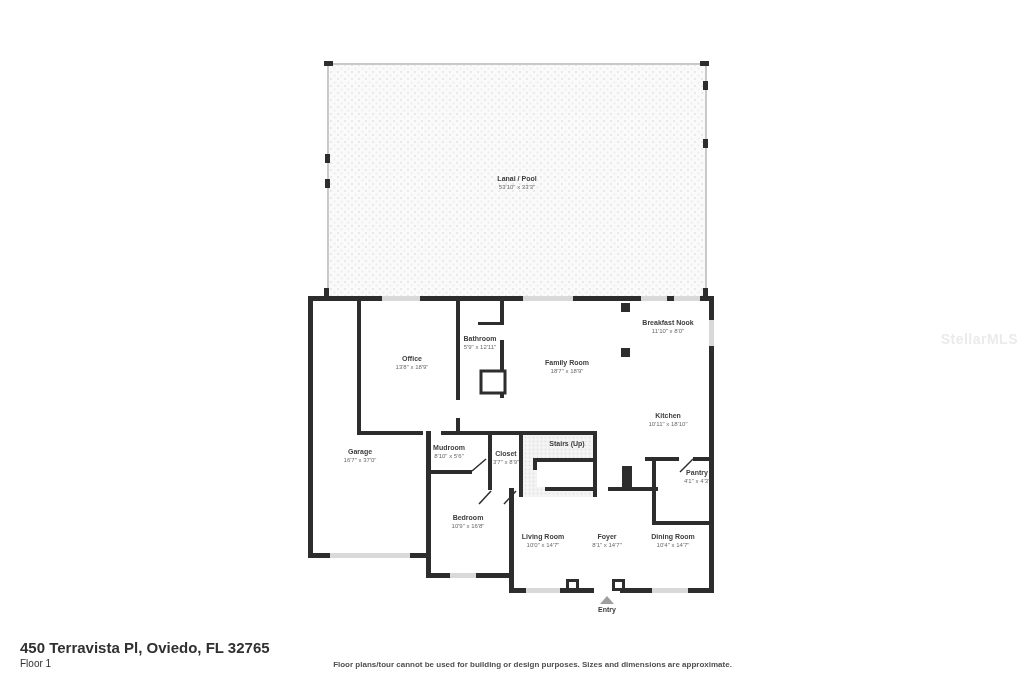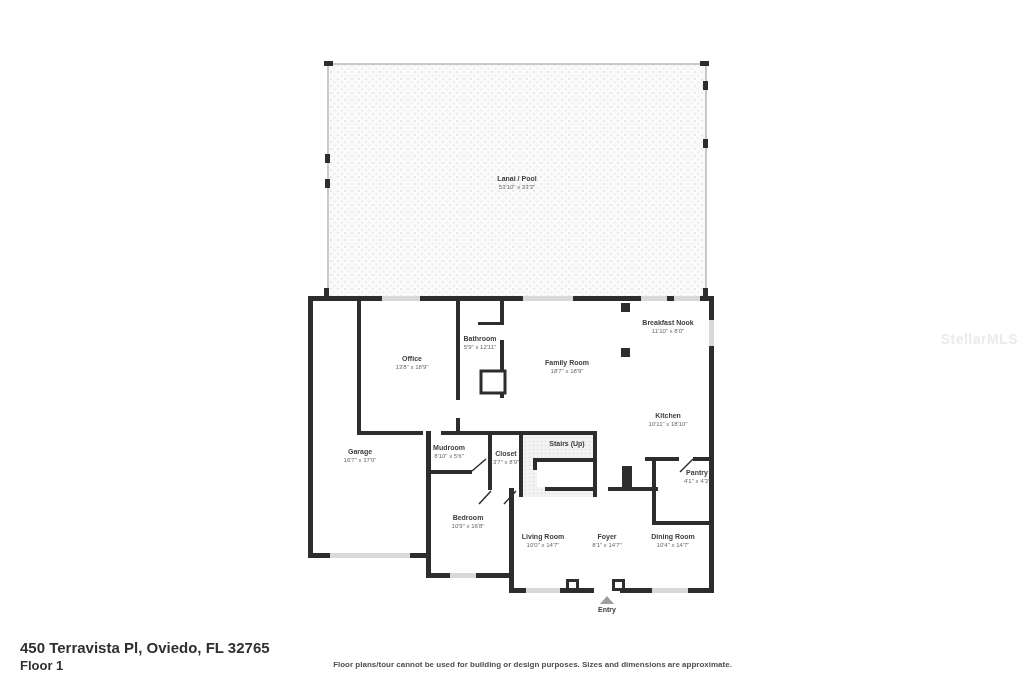--- a/index.html
+++ b/index.html
@@ -9,21 +9,21 @@
   .room-label{position:absolute;transform:translate(-50%,-50%);text-align:center;white-space:nowrap;}
   .room-name{font-size:7px;font-weight:700;color:#3d3d3d;line-height:1.25;}
   .room-dims{font-size:6px;font-weight:400;color:#6a6a6a;line-height:1.2;}
   .entry-label{position:absolute;transform:translate(-50%,0);font-size:7px;font-weight:700;color:#3d3d3d;}
   .entry-arrow{position:absolute;width:0;height:0;
                border-left:7px solid transparent;border-right:7px solid transparent;
                border-bottom:8px solid #9f9f9f;}
   .watermark{position:absolute;right:6px;top:331px;font-size:14px;font-weight:700;
              color:#ebebeb;letter-spacing:.5px;}
   .address-text{position:absolute;left:20px;top:639px;font-size:15px;font-weight:700;color:#303030;}
-  .floor-label{position:absolute;left:20px;top:658px;font-size:13px;font-weight:700;color:#303030;}
+  .floor-label{position:absolute;left:20px;top:658px;font-size:10px;font-weight:400;color:#303030;}
   .disclaimer-text{position:absolute;left:0;right:0;top:660px;text-align:center;
                    font-size:8px;font-weight:700;color:#4f4f4f;padding-left:41px;}
 </style>
 </head>
 <body>
 
 <div class="canvas">
 
   <svg class="plan-svg" width="1024" height="682" viewBox="0 0 1024 682">
     <defs>

